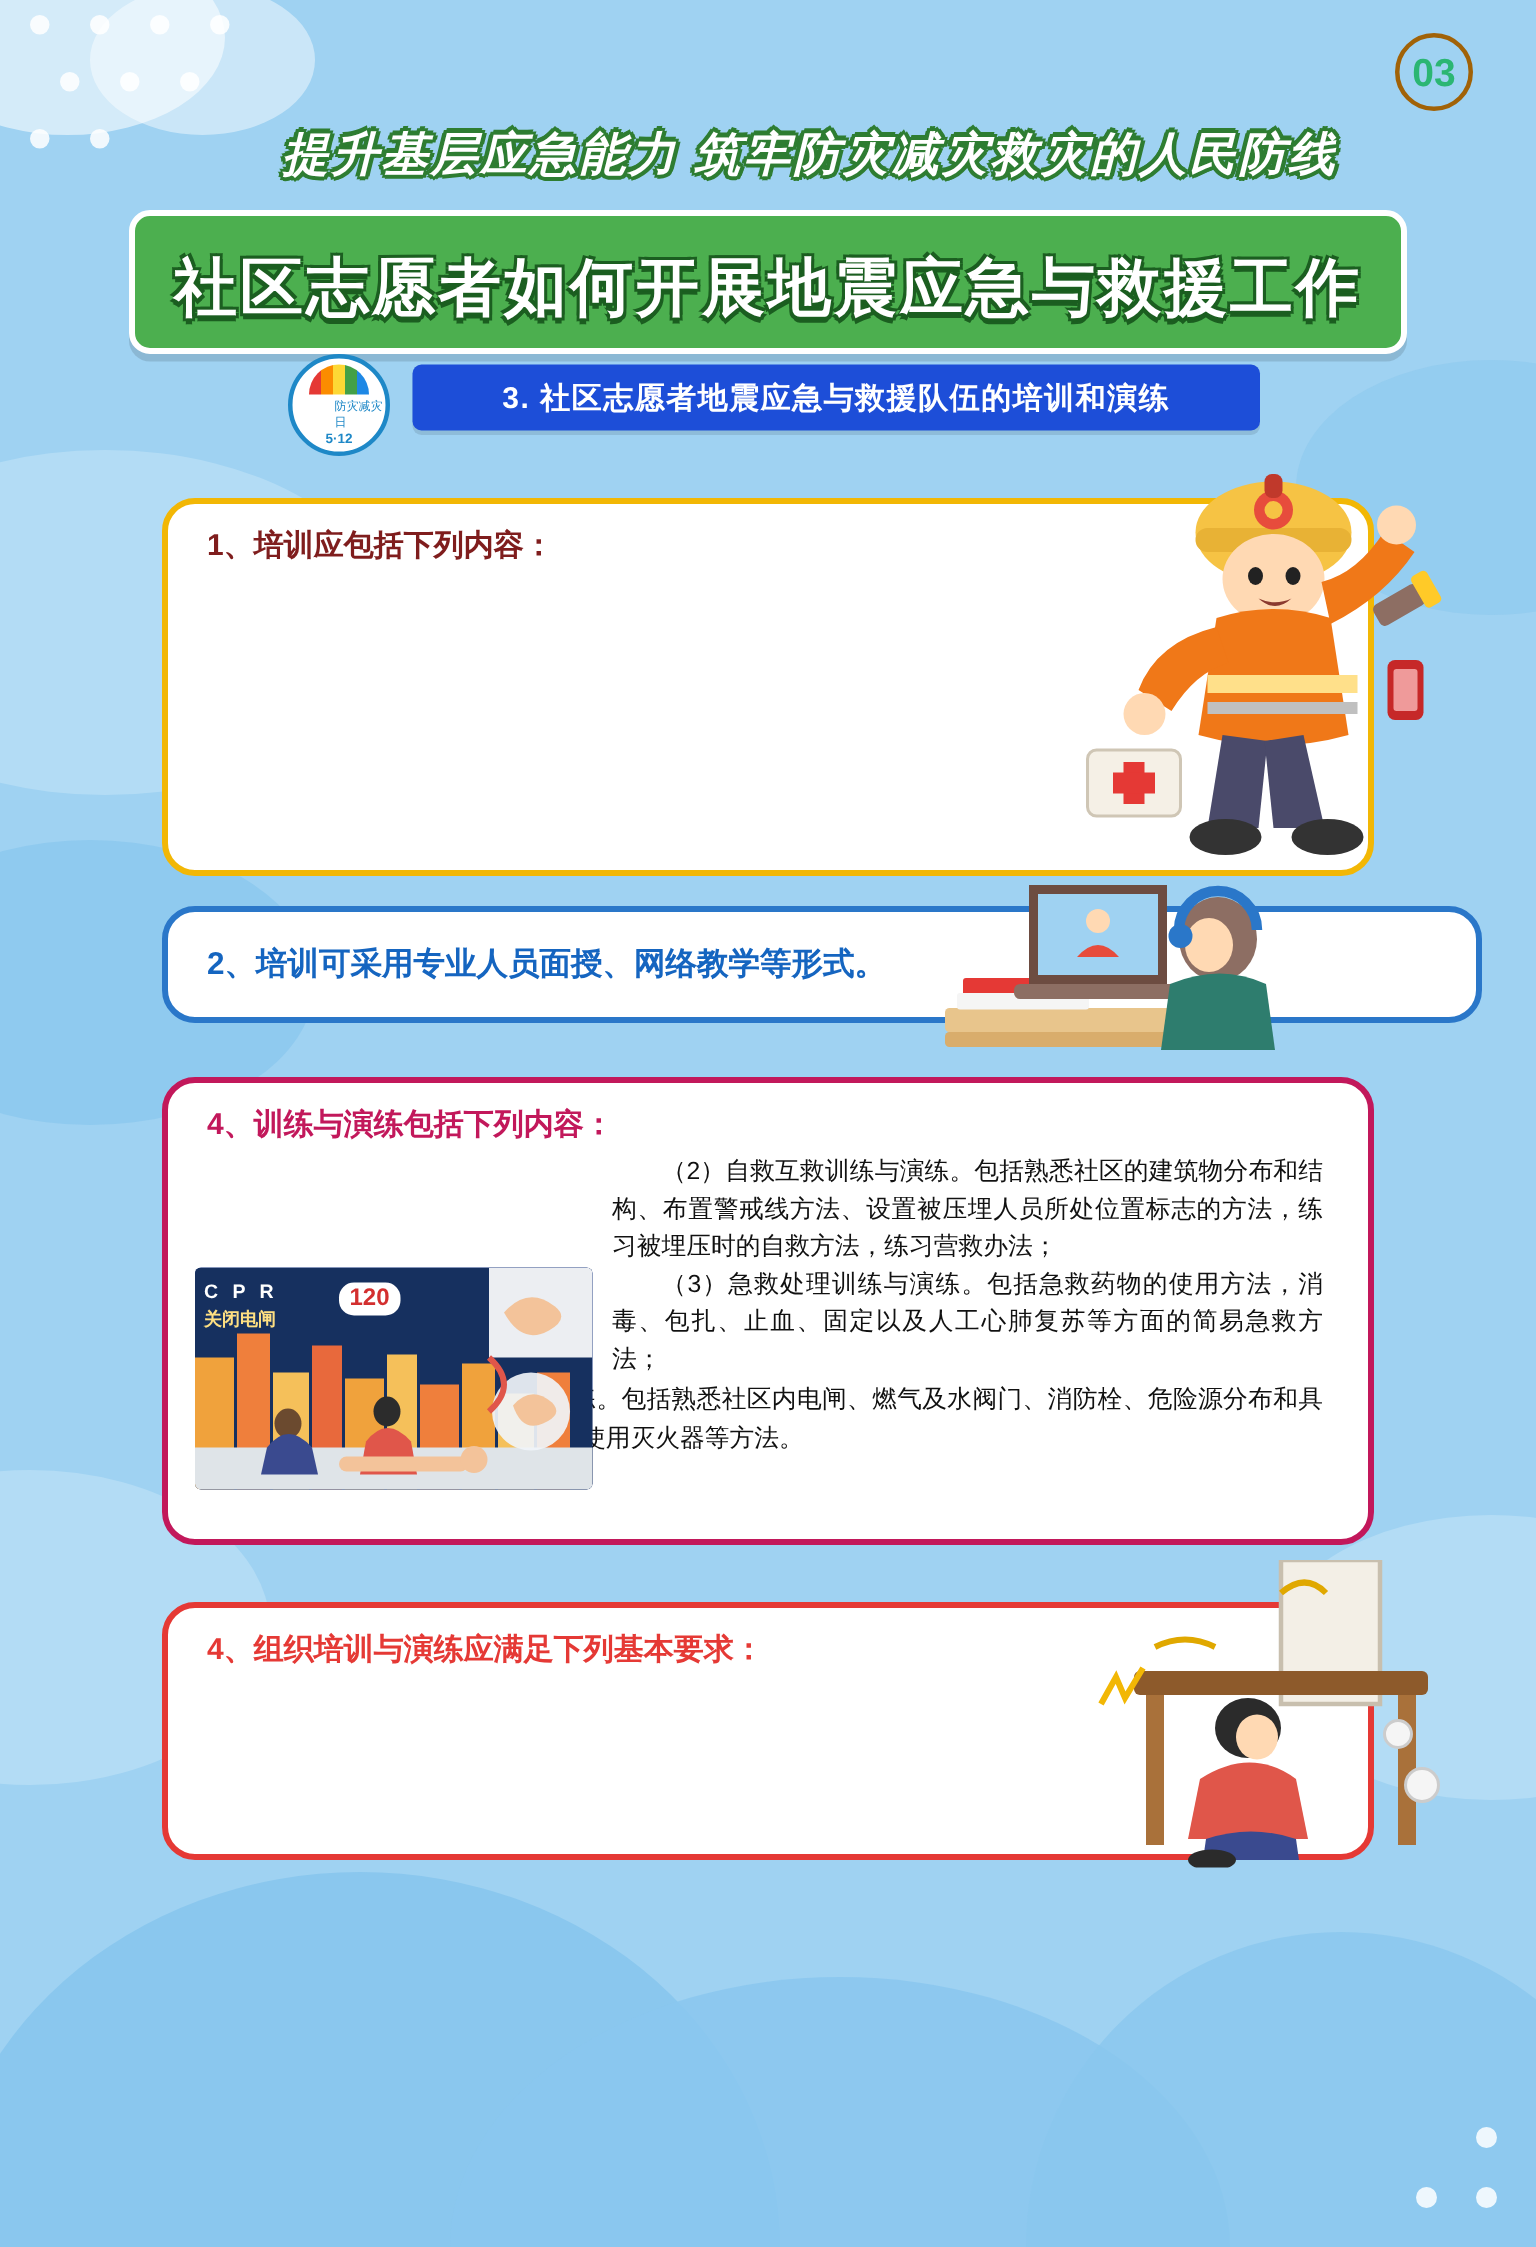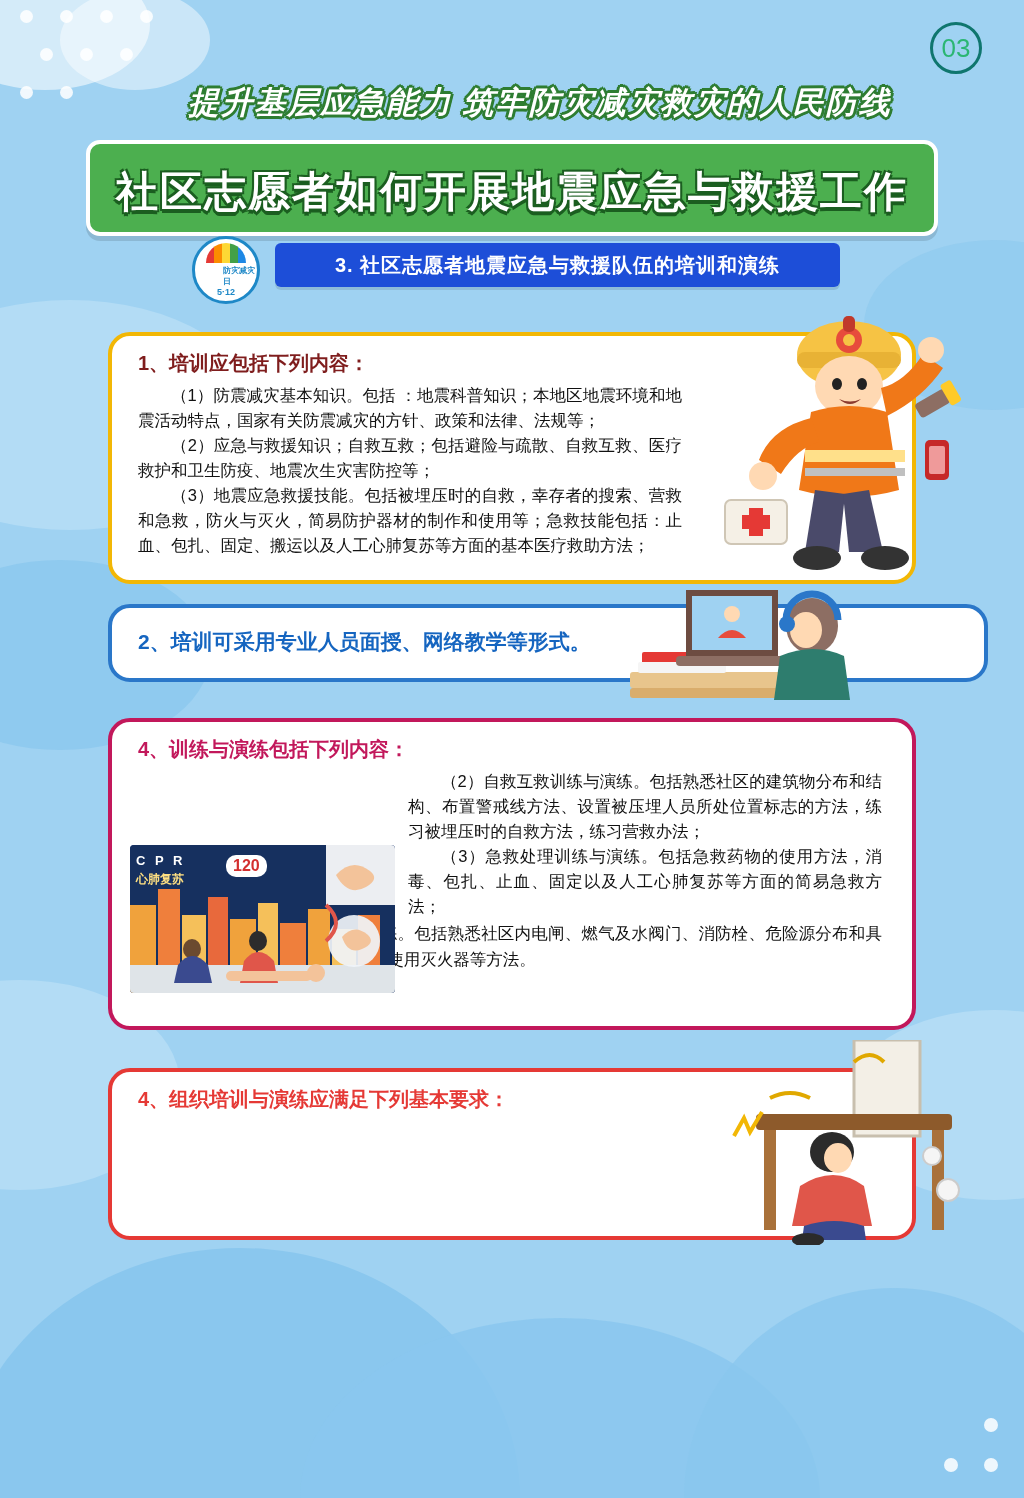--- a/index.html
+++ b/index.html
@@ -15,21 +15,21 @@
   .dots{position:absolute;}
   .dot{position:absolute;border-radius:50%;background:#ffffff;opacity:.85;}
 
   
   .bigcloud{position:absolute;border-radius:50% 50% 0 0 / 100% 100% 0 0;background:#8ac7ee;}
   .whitecloud{position:absolute;background:#fff;border-radius:50%;}
 
   
   .page-num{
     position:absolute;top:22px;right:42px;width:46px;height:46px;border-radius:50%;
-    border:3px solid #0f766e;color:#2bb673;font-size:26px;font-weight:normal;
+    border:3px solid #a16207;color:#2bb673;font-size:26px;font-weight:bold;
     display:flex;align-items:center;justify-content:center;letter-spacing:0;
     background:transparent;
   }
   .subtitle{
     position:absolute;top:82px;left:0;width:100%;text-align:center;
     font-size:31px;font-weight:bold;color:#ffffff;letter-spacing:2px;
     text-shadow:
       -2px -2px 0 #2e7d32, 2px -2px 0 #2e7d32, -2px 2px 0 #2e7d32, 2px 2px 0 #2e7d32,
       0 3px 0 #2e7d32, 3px 0 0 #2e7d32, -3px 0 0 #2e7d32, 0 -3px 0 #2e7d32;
     font-style:italic;
@@ -52,21 +52,21 @@
     color:#fff;font-size:20px;font-weight:bold;letter-spacing:1px;
     box-shadow:0 3px 0 rgba(0,0,0,.1);
   }
   .logo-badge{
     position:absolute;top:236px;left:192px;width:62px;height:62px;border-radius:50%;
     background:#fff;border:3px solid #1e88c7;display:flex;align-items:center;justify-content:center;
     flex-direction:column;overflow:hidden;
   }
   .logo-badge .arc{width:40px;height:20px;border-radius:20px 20px 0 0;
     background:linear-gradient(90deg,#e53935 0 20%,#fb8c00 20% 40%,#fdd835 40% 60%,#43a047 60% 80%,#1e88e5 80% 100%);}
-  .logo-badge .txt{font-size:8px;color:#1e88c7;font-weight:bold;margin-top:2px;padding-left:28px;}
+  .logo-badge .txt{font-size:8px;color:#1e88c7;font-weight:normal;margin-top:2px;padding-left:28px;}
   .logo-badge .num{font-size:9px;color:#1e88c7;font-weight:bold;}
 
   
   .card{
     position:absolute;background:#ffffff;border-radius:22px;box-sizing:border-box;
   }
   .card.c1{left:108px;top:332px;width:808px;height:252px;border:4px solid #f2b705;}
   .card.c2{left:108px;top:604px;width:880px;height:78px;border:4px solid #2a77c9;}
   .card.c3{left:108px;top:718px;width:808px;height:312px;border:4px solid #c2185b;}
   .card.c4{left:108px;top:1068px;width:808px;height:172px;border:4px solid #e53935;}
@@ -153,25 +153,20 @@
 <div class="logo-badge">
   <div class="arc"></div>
   <div class="txt">防灾减灾日</div>
   <div class="num">5·12</div>
 </div>
 
 <div class="section-bar">3. 社区志愿者地震应急与救援队伍的培训和演练</div>
 
 <div class="card c1">
   <div class="card-head">1、培训应包括下列内容：</div>
-  <div class="body-text" style="margin-right:230px;">
-    <span class="indent">（1）防震减灾基本知识。包括 ：地震科普知识；本地区地震环境和地震活动特点，国家有关防震减灾的方针、政策和法律、法规等；</span>
-    <span class="indent">（2）应急与救援知识；自救互救；包括避险与疏散、自救互救、医疗救护和卫生防疫、地震次生灾害防控等；</span>
-    <span class="indent">（3）地震应急救援技能。包括被埋压时的自救，幸存者的搜索、营救和急救，防火与灭火，简易防护器材的制作和使用等；急救技能包括：止血、包扎、固定、搬运以及人工心肺复苏等方面的基本医疗救助方法；</span>
-  </div>
 </div>
 
 <svg class="ill" id="fireman" viewBox="0 0 250 290">
 
   <ellipse cx="130" cy="55" rx="52" ry="34" fill="#f6c344"></ellipse>
   <rect x="78" y="52" width="104" height="16" rx="8" fill="#e8b235"></rect>
   <circle cx="130" cy="40" r="13" fill="#e74c3c"></circle>
   <circle cx="130" cy="40" r="6" fill="#f6c344"></circle>
   <rect x="124" y="16" width="12" height="16" rx="5" fill="#c0392b"></rect>
 
@@ -268,21 +263,21 @@
     <rect x="96" y="126" width="86" height="10" rx="5" fill="#f3c39a"></rect>
     <circle cx="186" cy="128" r="9" fill="#f3c39a"></circle>
 
     <rect x="196" y="0" width="69" height="60" fill="#ffffff" opacity=".92"></rect>
     <path d="M206 30 q16 -18 34 -4 q10 8 -4 16 q-18 10 -30 -12z" fill="#f3c39a"></path>
     <circle cx="224" cy="96" r="26" fill="#f0f4f8" opacity=".92"></circle>
     <path d="M212 92 q12 -14 26 -2 q8 8 -6 14 q-14 6 -20 -12z" fill="#f3c39a"></path>
     <path d="M196 60 q20 18 0 36" stroke="#e0564a" stroke-width="4" fill="none"></path>
   </svg>
   <div class="cpr-label">C P R</div>
-  <div class="cpr-label2">心肺复苏</div>
+  <div class="cpr-label2">关闭电闸</div>
   <div class="pill-120">120</div>
 </div>
 
 <div class="card c4">
   <div class="card-head">4、组织培训与演练应满足下列基本要求：</div>
 </div>
 
 <svg class="ill" id="desk" viewBox="0 0 260 205">
 
   <rect x="150" y="0" width="66" height="96" fill="#f3efe6" stroke="#c8bfae" stroke-width="3"></rect>

